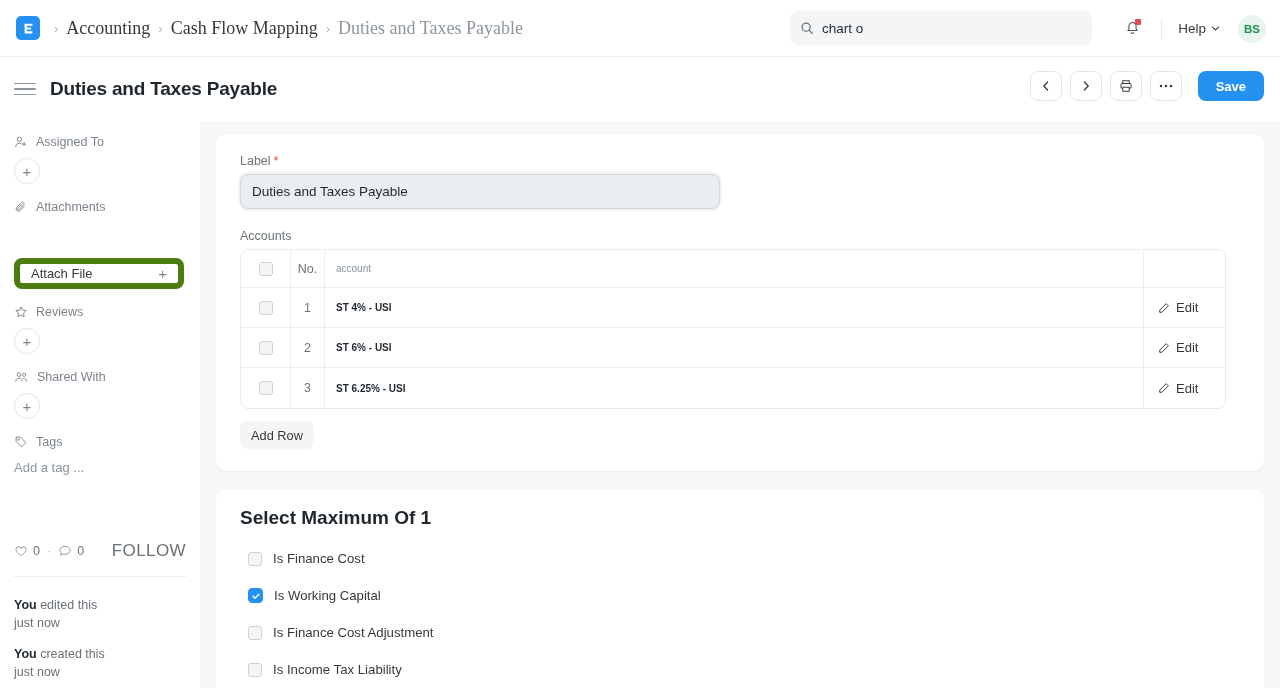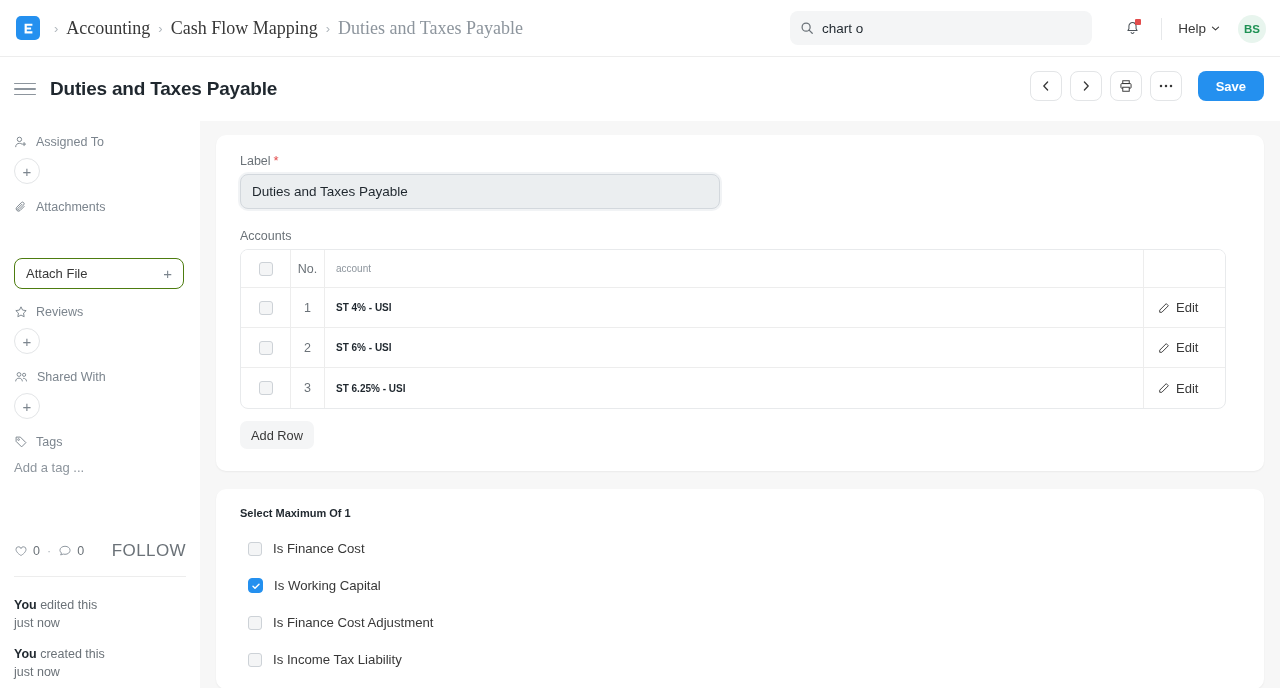--- a/index.html
+++ b/index.html
@@ -123,21 +123,21 @@
     font-size: 12.5px; color: #7c858e; margin-bottom: 9px;
   }
   .plus-circle {
     width: 26px; height: 26px; border-radius: 50%;
     border: 1px solid #e3e5e7; background: #fff;
     display: flex; align-items: center; justify-content: center;
     color: #7c858e; font-size: 15px; cursor: pointer; line-height: 1;
   }
   .attach-btn {
     width: 170px; height: 31px; border-radius: 8px;
-    border: 1px solid #4d7c0f; background: #fff;
+    border: 6px solid #4d7c0f; background: #fff;
     display: flex; align-items: center; justify-content: space-between;
     padding: 0 11px; font-size: 13px; color: #383838;
     cursor: pointer; font-family: inherit; margin-top: 44px;
   }
   .attach-btn .plus { font-size: 15px; color: #7c858e; }
   .tag-input {
     font-size: 13px; color: #8d959d; cursor: text; padding: 2px 0;
   }
   .side-stats {
     position: absolute; left: 14px; top: 420px;
@@ -225,21 +225,21 @@
     border: 1px solid #cdd2d7; background: #f4f5f6;
     display: inline-block; cursor: pointer; flex: 0 0 auto;
   }
   .add-row-btn {
     margin-top: 12px; height: 28px; padding: 0 11px;
     background: #f4f5f6; border: 0; border-radius: 7px;
     font-size: 12.8px; color: #383838; font-family: inherit; cursor: pointer;
   }
 
   .section-title {
-    font-size: 11px; font-weight: 700; color: #1f272e; margin-bottom: 22px;
+    font-size: 19px; font-weight: 700; color: #1f272e; margin-bottom: 22px;
   }
   .chk-row {
     display: flex; align-items: center; gap: 11px; margin-bottom: 22px; padding-left: 8px;
   }
   .chk-row:last-child { margin-bottom: 0; }
   .chk-label { font-size: 13.2px; color: #383838; cursor: pointer; }
   .chk-on {
     width: 15px; height: 15px; border-radius: 4px;
     background: #2490ef; border: 1px solid #2490ef;
     display: flex; align-items: center; justify-content: center;

